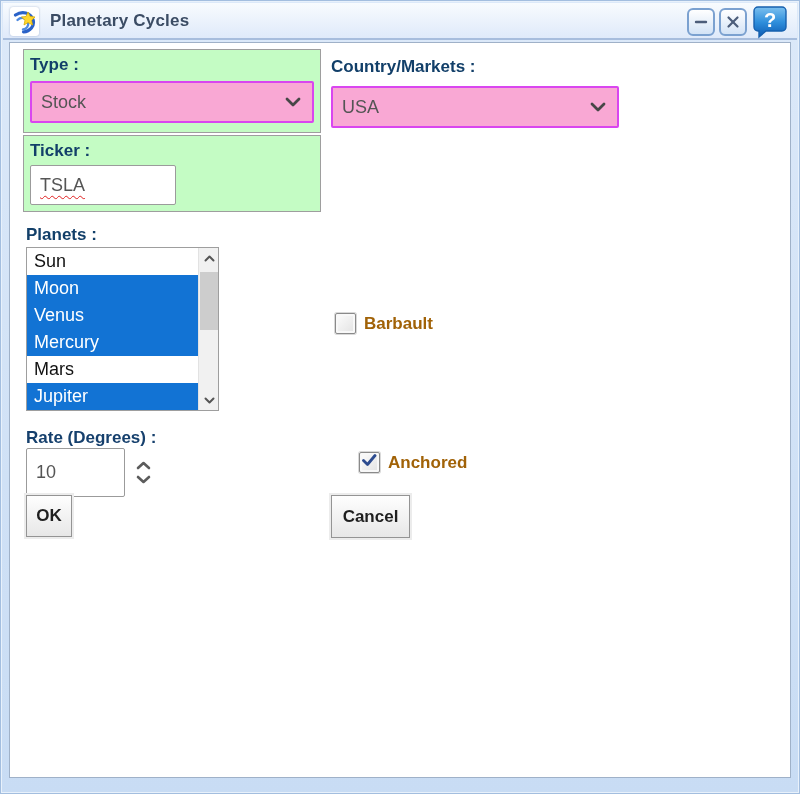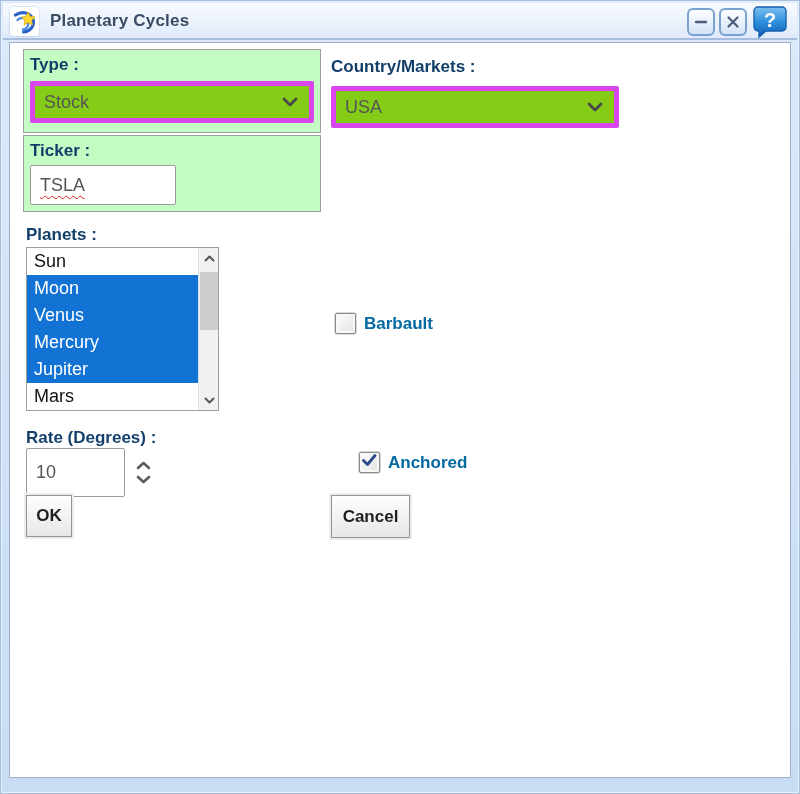--- a/index.html
+++ b/index.html
@@ -53,21 +53,21 @@
     background:#c4fcc4; border:1px solid #9e9e9e; padding:5px 6px;
   }
   .cell-type { top:6px; height:84px; }
   .cell-ticker { top:92px; height:77px; }
 
   .lbl { font-size:17px; font-weight:bold; color:#123f69; }
   .lbl-plain { font-size:17px; font-weight:bold; color:#16406d; }
 
   
   .select {
-    position:relative; background:#84cc16; border:5px solid #d946ef; border-radius:2px;
+    position:relative; background:#f9a8d4; border:2px solid #d946ef; border-radius:2px;
     height:42px; display:flex; align-items:center; padding-left:9px; cursor:pointer;
   }
   .select .val { font-size:18px; color:#555; }
   .select .chev { position:absolute; right:11px; top:50%; transform:translateY(-50%); }
 
   .type-select { margin-top:6px; width:284px; }
   .country-select { position:absolute; left:321px; top:43px; width:288px; }
   .country-label { position:absolute; left:321px; top:14px; }
 
   
@@ -107,21 +107,21 @@
   .barbault-row { left:325px; top:270px; }
   .anchored-row { left:325px; top:409px;margin-left:24px; }
   .checkbox {
     width:21px; height:21px; border:1px solid #8a8a8a; border-radius:2px;
     background:linear-gradient(135deg,#fdfdfd,#e2e2e2);
     box-shadow:0 0 0 1px #d9d9d9, inset 0 0 0 2px #f8f8f8;
     display:flex; align-items:center; justify-content:center;
   }
   .checkbox .mark { display:none; margin-top:-2px; }
   .checkbox.checked .mark { display:block; }
-  .check-label { margin-left:8px; font-size:17px; font-weight:bold; color:#0369a1; }
+  .check-label { margin-left:8px; font-size:17px; font-weight:bold; color:#a16207; }
 
   
   .rate-label { position:absolute; left:16px; top:385px; }
   .rate-wrap { position:absolute; left:16px; top:405px; display:flex; }
   .rate-input {
     width:99px; height:49px; border:1px solid #9b9b9b; border-radius:2px;
     font-family:"Liberation Sans", sans-serif; font-size:18px; color:#555; padding-left:9px;
     background:#fff; outline:none;
   }
   .spinner { display:flex; flex-direction:column; justify-content:center; margin-left:11px; gap:5px; }
@@ -211,22 +211,22 @@
       </span>
     </div>
 
     <span class="lbl planets-label">Planets :</span>
     <div class="listbox">
       <div class="rows">
           <div class="lb-row">Sun</div>
           <div class="lb-row sel">Moon</div>
           <div class="lb-row sel">Venus</div>
           <div class="lb-row sel">Mercury</div>
+          <div class="lb-row">Mars</div>
           <div class="lb-row sel">Jupiter</div>
-          <div class="lb-row">Mars</div>
         </div>
       <div class="scrollbar">
         <div class="sb-btn sb-up">
           <svg width="11" height="7" viewBox="0 0 11 7">
               <polyline points="1.5,5.5 5.5,1.5 9.5,5.5" fill="none" stroke="#555" stroke-width="2" stroke-linecap="round" stroke-linejoin="round"></polyline>
             </svg>
         </div>
         <div class="sb-thumb"></div>
         <div class="sb-btn sb-down">
           <svg width="11" height="7" viewBox="0 0 11 7">

